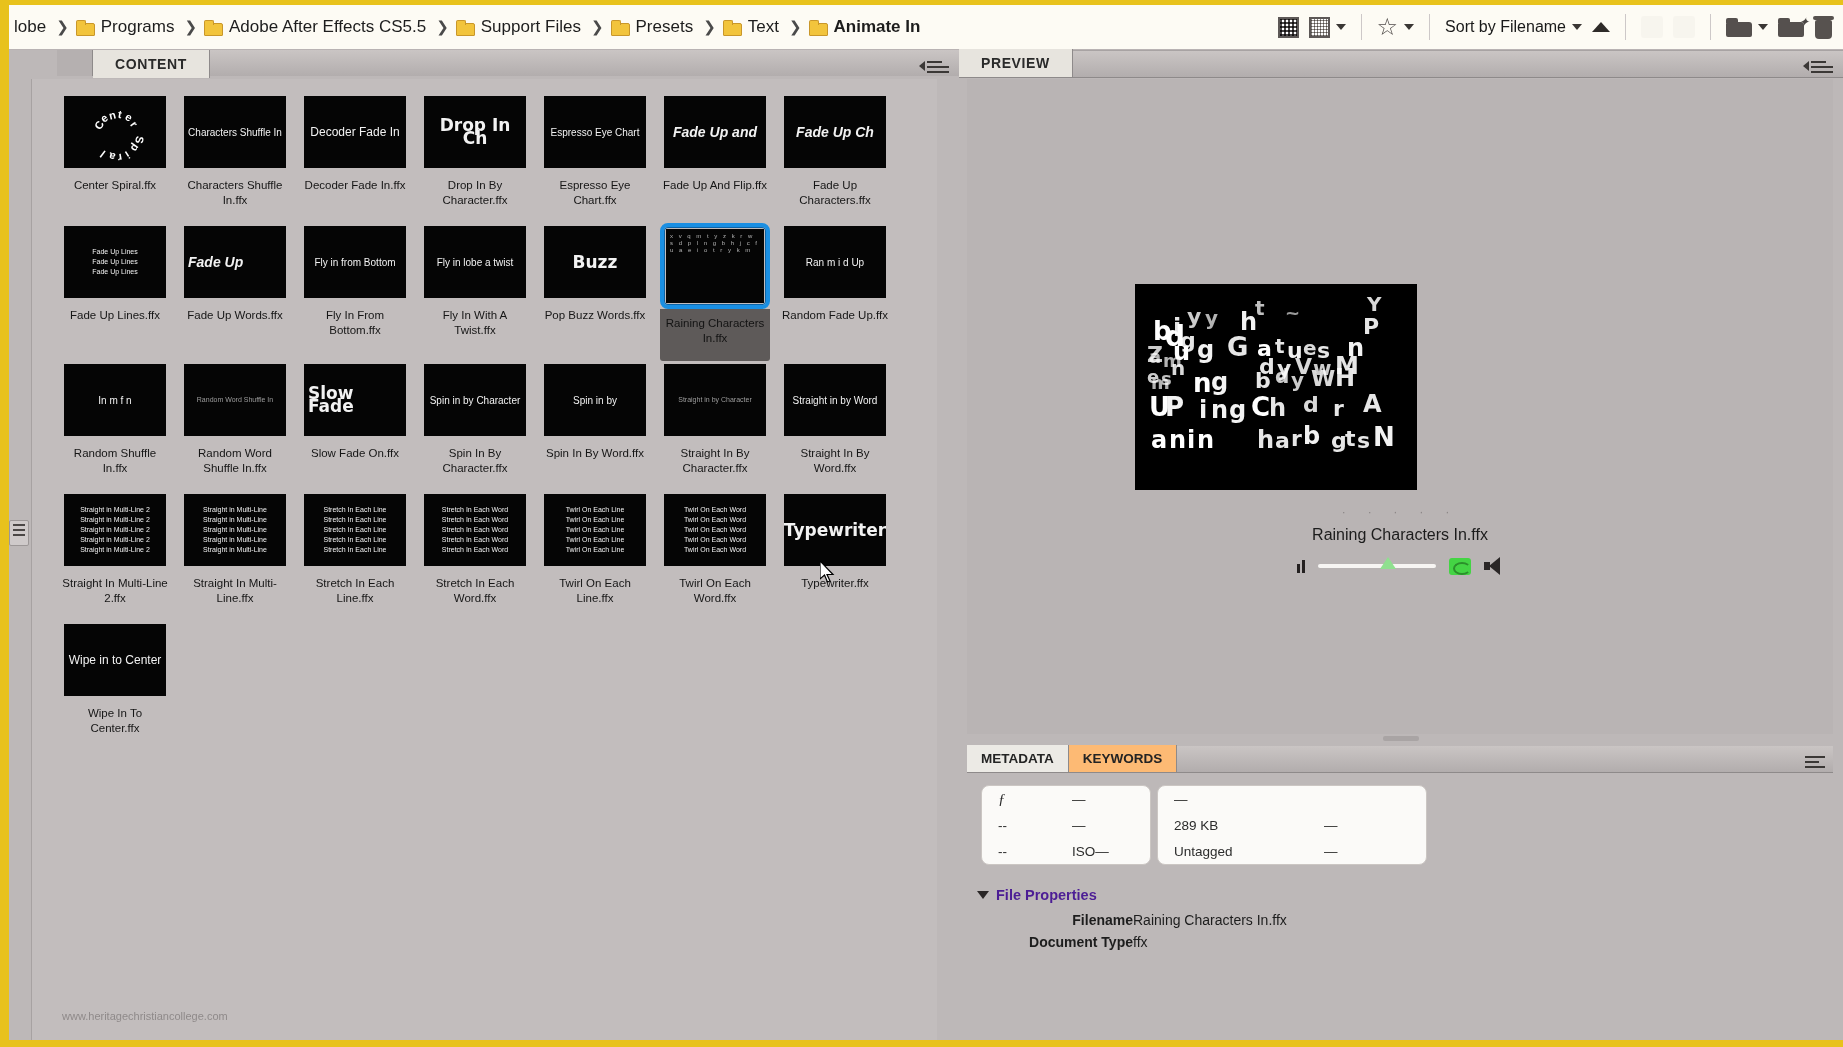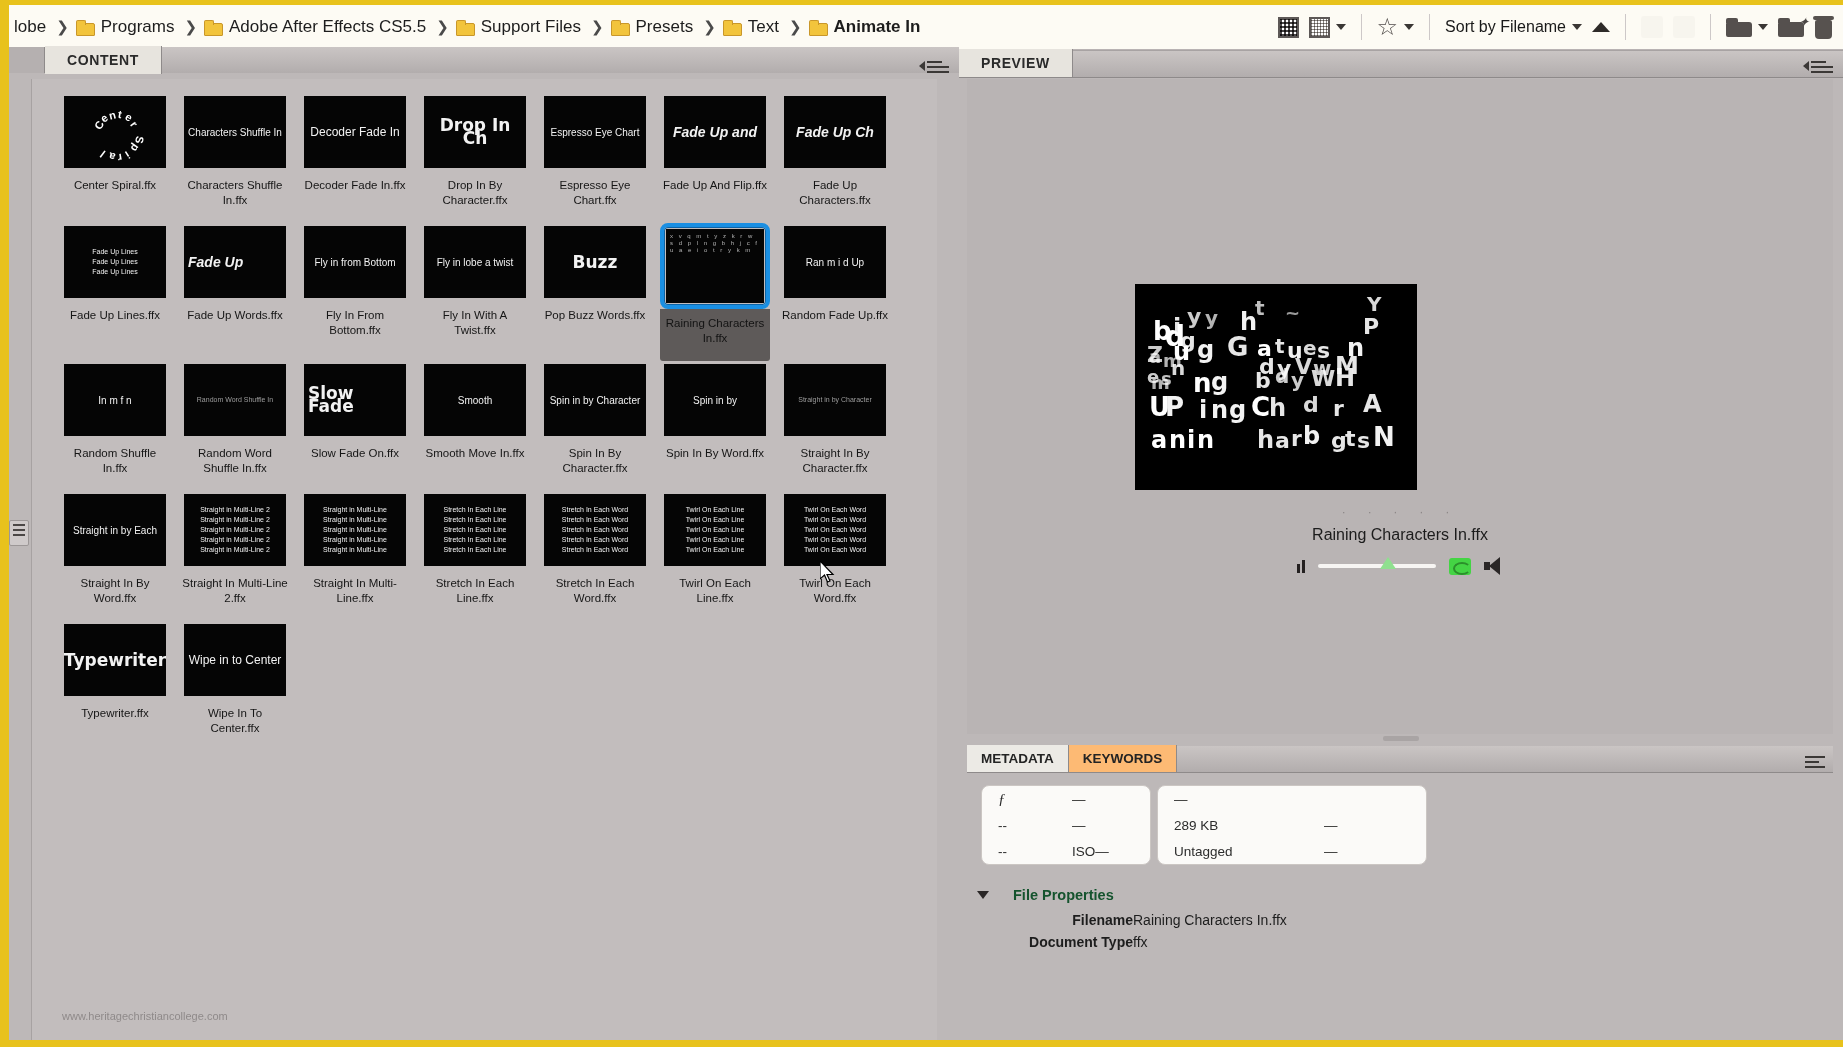--- a/index.html
+++ b/index.html
@@ -102,21 +102,21 @@
   }
 
   
   #left-panel {
     position:absolute; left:0; top:45px; width:950px; bottom:0;
     background:#bdb8b8;
   }
   #panel-tabbar {
     position:relative; height:20px; background:#a8a3a3;
     border-bottom:1px solid #8e8a8a;
-    display:flex; align-items:center;
+    display:flex; align-items:flex-start;margin-left:48px;
   }
   .tabstrip-left { width:36px; height:26px; background:#b5b0b0; border-right:1px solid #8e8a8a;}
   .panel-tab {
     height:28px; padding:0 22px; display:flex; align-items:center;
     background:#e7e4de; border-right:1px solid #8e8a8a;
     font-size:14px; font-weight:bold; letter-spacing:.6px; color:#2a2a2a;
   }
   .tabstrip-fill { flex:1; height:26px;
     background:linear-gradient(#cac5c4,#b2adad); }
   .panel-menu { position:absolute; right:10px; top:8px; width:22px; height:14px; }
@@ -283,22 +283,22 @@
   .mrow { display:flex; align-items:center; height:26px; font-size:13.5px; color:#2c2c2c; }
   #card-a .mrow { padding-left:16px; }
   #card-b .mrow { padding-left:16px; }
   .mcol1 { width:74px; }
   .mcol2 { width:70px; }
   .fitalic { font-style:italic; font-family:"Liberation Serif", serif; font-size:15px; }
   #fileprops {
     position:absolute; left:6px; right:0; top:112px;
   }
   .fp-head {
-    display:flex; align-items:center; gap:24px; font-size:14.5px; font-weight:bold;
-    color:#14532d; padding:2px 0 6px 4px;
+    display:flex; align-items:center; gap:7px; font-size:14.5px; font-weight:bold;
+    color:#4c1d95; padding:2px 0 6px 4px;
   }
   .tri-dn {
     width:0;height:0;border-left:6px solid transparent;border-right:6px solid transparent;
     border-top:8px solid #2a2626;
   }
   .fp-row { display:flex; font-size:14px; color:#1d1d1d; line-height:22px; }
   .fp-key { width:160px; text-align:right; font-weight:bold; padding-right:0; }
   .fp-val { flex:1; }
   #meta-menu { position:absolute; right:8px; top:7px; width:20px; height:13px; }
   #meta-menu i{display:block;height:2px;background:#3b3836;margin:3px 0;}
@@ -560,28 +560,20 @@
             <div class="thumb-wrap">
               <div class="thumb">
                 <div class="t-txt bigbold left">Slow Fade</div>
               </div>
             </div>
             <div class="cap">Slow Fade On.ffx</div>
           </div>
           <div class="cell">
             <div class="thumb-wrap">
               <div class="thumb">
-                <div class="t-txt">Smooth</div>
-              </div>
-            </div>
-            <div class="cap">Smooth Move In.ffx</div>
-          </div>
-          <div class="cell">
-            <div class="thumb-wrap">
-              <div class="thumb">
                 <div class="t-txt">Spin in by Character</div>
               </div>
             </div>
             <div class="cap">Spin In By Character.ffx</div>
           </div>
           <div class="cell">
             <div class="thumb-wrap">
               <div class="thumb">
                 <div class="t-txt">Spin in by</div>
               </div>
@@ -592,21 +584,21 @@
             <div class="thumb-wrap">
               <div class="thumb">
                 <div class="t-txt faint tiny">Straight in by Character</div>
               </div>
             </div>
             <div class="cap">Straight In By Character.ffx</div>
           </div>
           <div class="cell">
             <div class="thumb-wrap">
               <div class="thumb">
-                <div class="t-txt">Straight in by Each</div>
+                <div class="t-txt">Straight in by Word</div>
               </div>
             </div>
             <div class="cap">Straight In By Word.ffx</div>
           </div>
           <div class="cell">
             <div class="thumb-wrap">
               <div class="thumb">
                 <div class="t-txt tiny">
                   <div>Straight in Multi-Line 2</div>
                   <div>Straight in Multi-Line 2</div>

